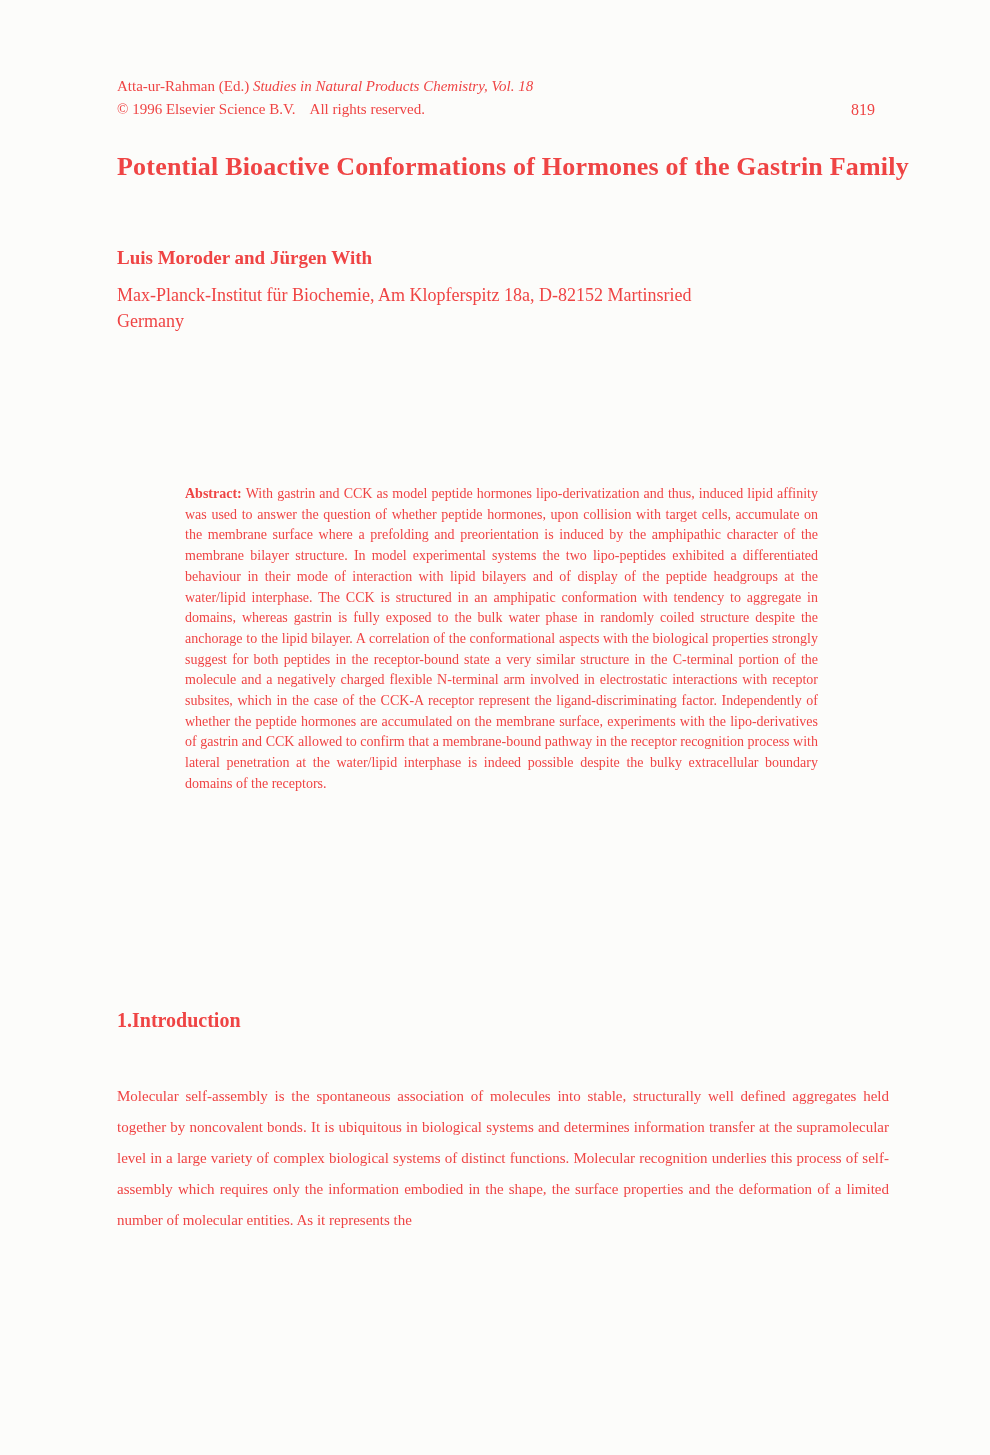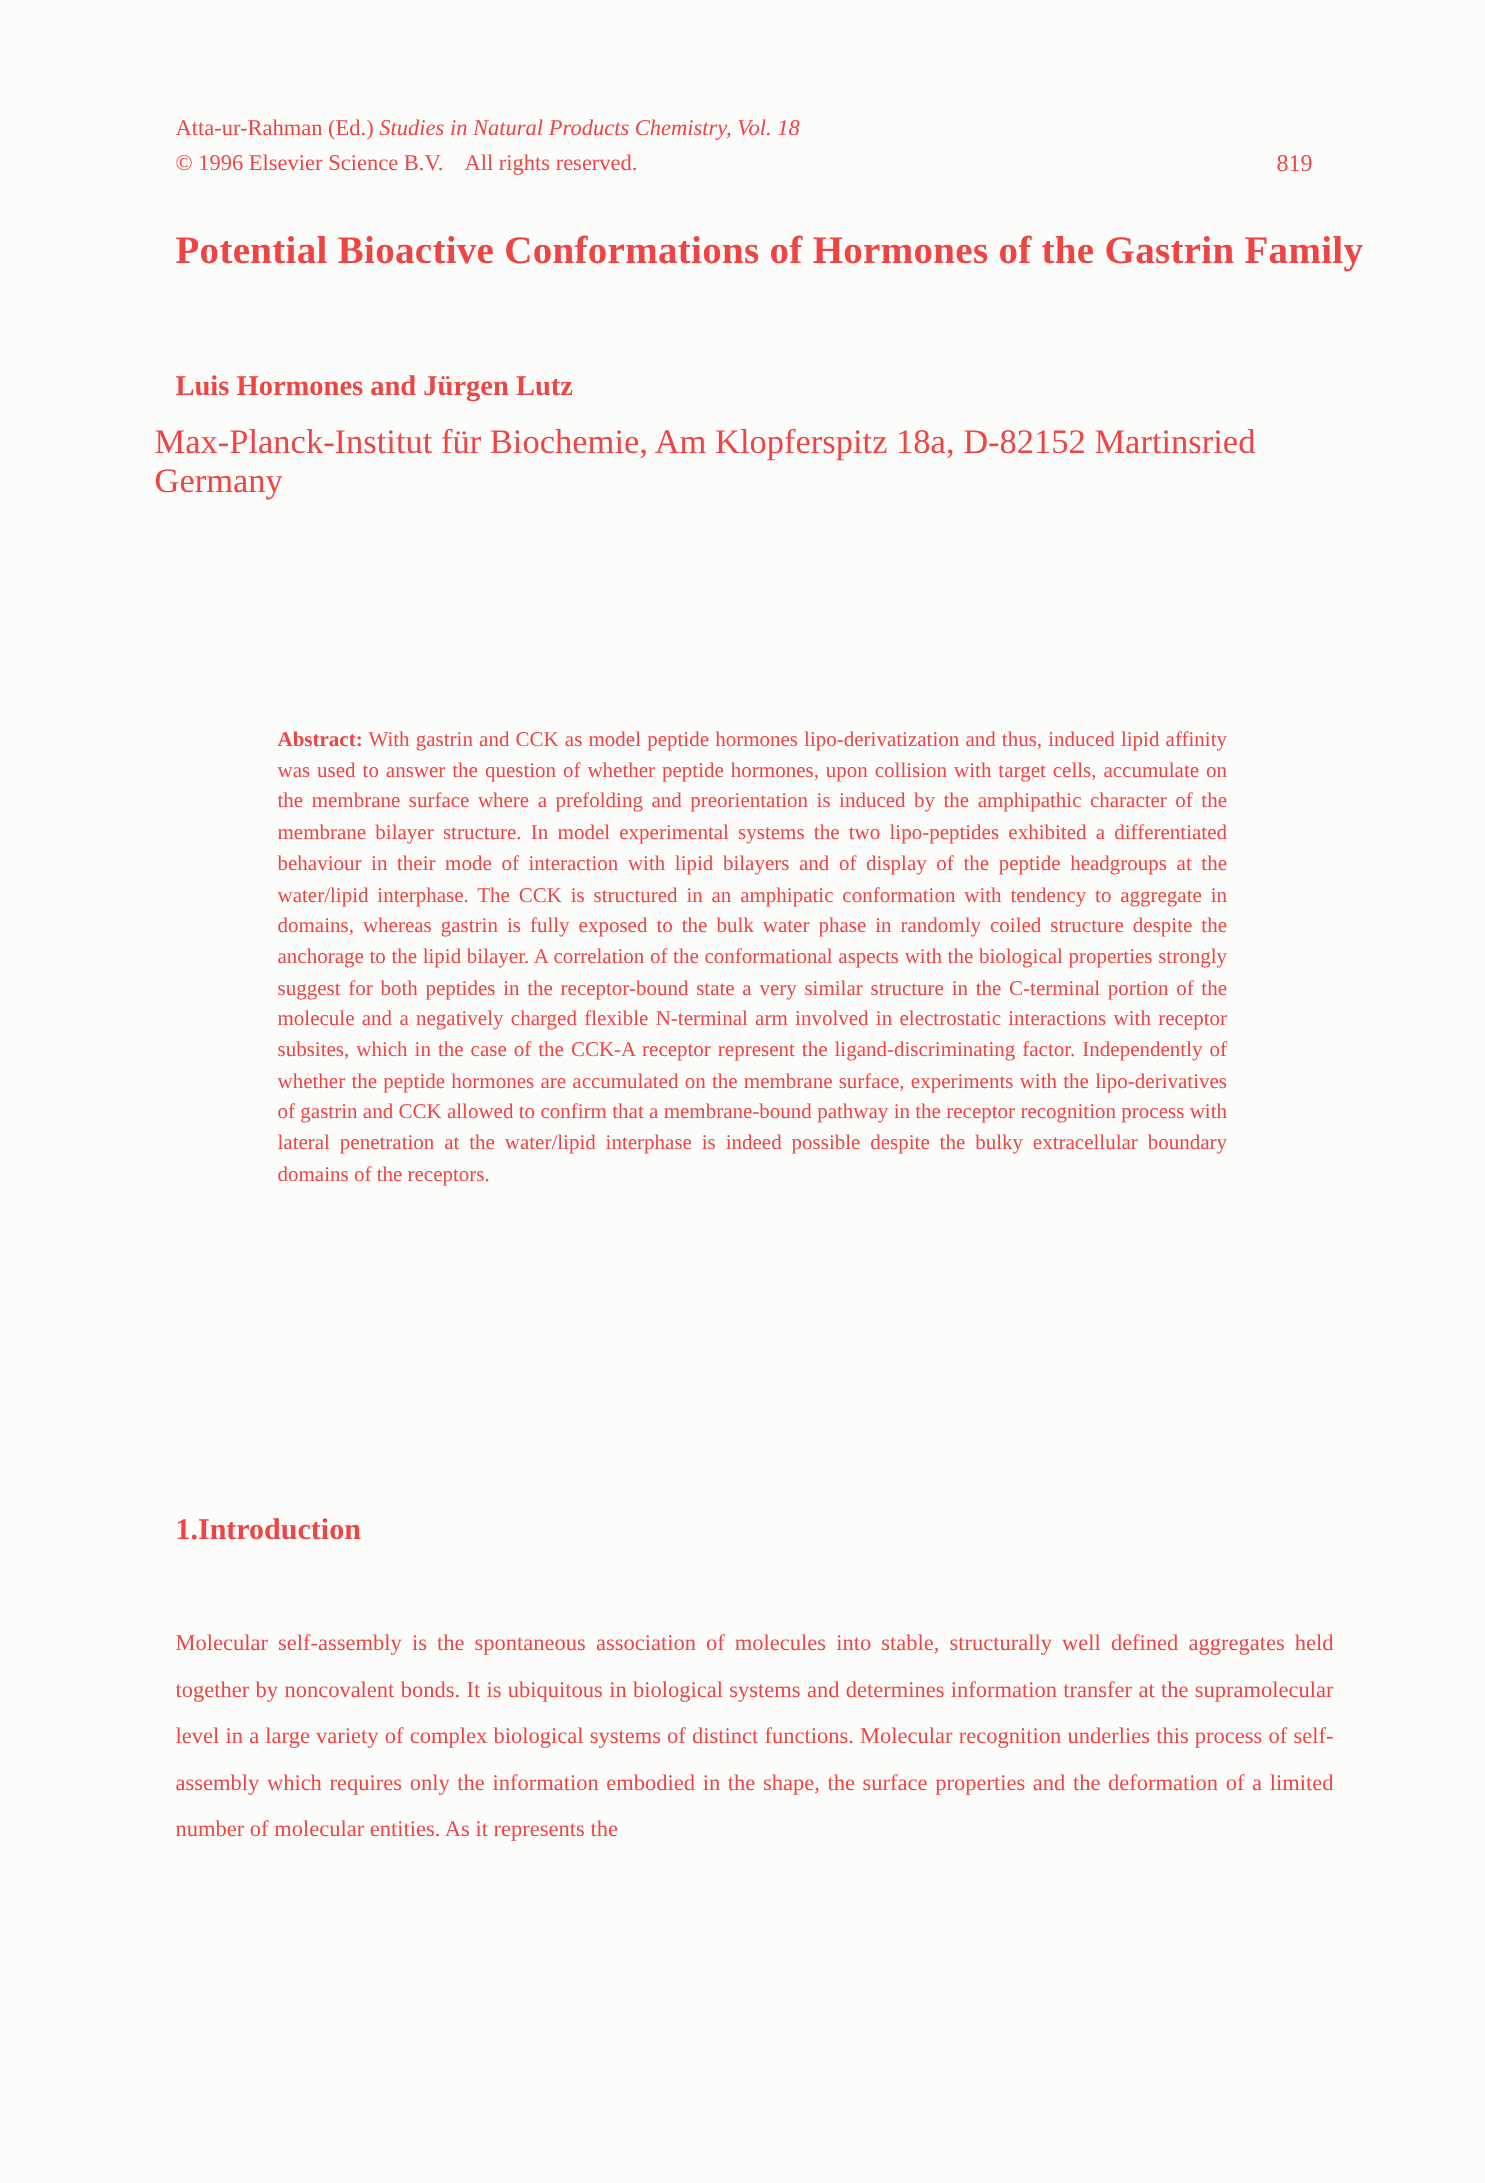--- a/index.html
+++ b/index.html
@@ -46,24 +46,24 @@
   }
   .authors {
     position: absolute;
     left: 117px;
     top: 247px;
     font-size: 19px;
     font-weight: bold;
   }
   .affiliation {
     position: absolute;
-    left: 103px;
+    left: 117px;
     top: 282px;
     width: 772px;
-    font-size: 23px;
+    font-size: 18px;
     line-height: 26px;
   }
   .affiliation .affline { display: block; }
   .abstract {
     position: absolute;
     left: 185px;
     top: 484px;
     width: 633px;
     margin: 0;
     font-size: 14px;
@@ -103,21 +103,21 @@
     <div class="header-line header-row">
       <span>
         <span>© 1996 Elsevier Science B.V.</span><span class="rights">All rights reserved.</span>
       </span>
       <span class="page-num">819</span>
     </div>
   </div>
 
   <h1 class="title">Potential Bioactive Conformations of Hormones of the Gastrin Family</h1>
 
-  <div class="authors">Luis Hormones and Jürgen Lutz</div>
+  <div class="authors">Luis Moroder and Jürgen With</div>
 
   <div class="affiliation">
     <span class="affline">Max-Planck-Institut für Biochemie, Am Klopferspitz 18a, D-82152 Martinsried</span>
     <span class="affline">Germany</span>
   </div>
 
   <p class="abstract">
     <b>Abstract:</b>
     <span>With gastrin and CCK as model peptide hormones lipo-derivatization and thus, induced lipid affinity was used to answer the question of whether peptide hormones, upon collision with target cells, accumulate on the membrane surface where a prefolding and preorientation is induced by the amphipathic character of the membrane bilayer structure. In model experimental systems the two lipo-peptides exhibited a differentiated behaviour in their mode of interaction with lipid bilayers and of display of the peptide headgroups at the water/lipid interphase. The CCK is structured in an amphipatic conformation with tendency to aggregate in domains, whereas gastrin is fully exposed to the bulk water phase in randomly coiled structure despite the anchorage to the lipid bilayer. A correlation of the conformational aspects with the biological properties strongly suggest for both peptides in the receptor-bound state a very similar structure in the C-terminal portion of the molecule and a negatively charged flexible N-terminal arm involved in electrostatic interactions with receptor subsites, which in the case of the CCK-A receptor represent the ligand-discriminating factor. Independently of whether the peptide hormones are accumulated on the membrane surface, experiments with the lipo-derivatives of gastrin and CCK allowed to confirm that a membrane-bound pathway in the receptor recognition process with lateral penetration at the water/lipid interphase is indeed possible despite the bulky extracellular boundary domains of the receptors.</span>
   </p>

